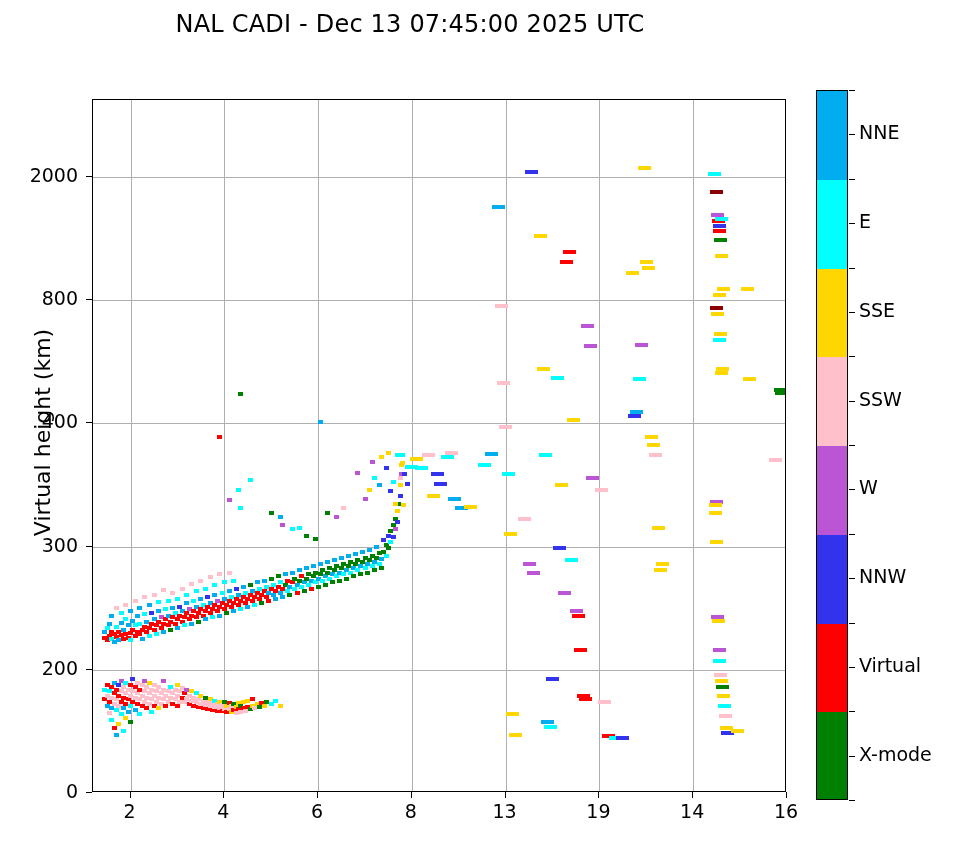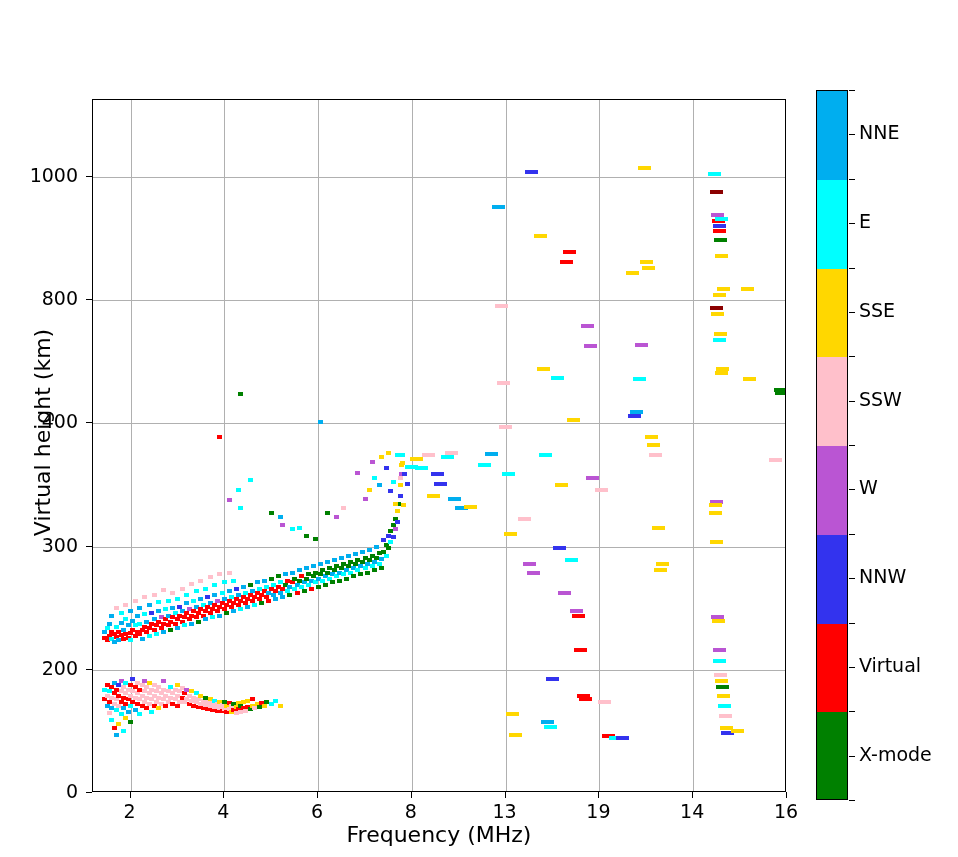--- a/index.html
+++ b/index.html
@@ -147,20 +147,21 @@
     font-size: 19px;
     color: #000;
     white-space: nowrap;
   }
 </style>
 </head>
 <body>
 
 <div id="figure">
 
+  <div id="plot-title">NAL CADI - Dec 13 07:45:00 2025 UTC</div>
 
   <div id="axes">
     <div id="gridlines">
         <div class="gridline-v" style="left: 37.5px;"></div>
         <div class="gridline-v" style="left: 131.3px;"></div>
         <div class="gridline-v" style="left: 225.1px;"></div>
         <div class="gridline-v" style="left: 318.9px;"></div>
         <div class="gridline-v" style="left: 412.6px;"></div>
         <div class="gridline-v" style="left: 506.4px;"></div>
         <div class="gridline-v" style="left: 600.2px;"></div>
@@ -788,24 +789,23 @@
       <div class="yticklabel" style="top: 780px;">0</div>
       <div class="ytick" style="top: 668.8px;"></div>
       <div class="yticklabel" style="top: 656.8px;">200</div>
       <div class="ytick" style="top: 545.6px;"></div>
       <div class="yticklabel" style="top: 533.6px;">300</div>
       <div class="ytick" style="top: 422.4px;"></div>
       <div class="yticklabel" style="top: 410.4px;">400</div>
       <div class="ytick" style="top: 299.2px;"></div>
       <div class="yticklabel" style="top: 287.2px;">800</div>
       <div class="ytick" style="top: 176px;"></div>
-      <div class="yticklabel" style="top: 164px;">1000</div>
+      <div class="yticklabel" style="top: 164px;">2000</div>
     </div>
 
-  <div id="xlabel">Frequency (MHz)</div>
   <div id="ylabel">Virtual height (km)</div>
 
   <div id="colorbar">
       <div class="cb-band" style="top: 0px; height: 89.25px; background: rgb(0, 174, 239);"></div>
       <div class="cb-band" style="top: 88.75px; height: 89.25px; background: rgb(0, 255, 255);"></div>
       <div class="cb-band" style="top: 177.5px; height: 89.25px; background: rgb(255, 215, 0);"></div>
       <div class="cb-band" style="top: 266.25px; height: 89.25px; background: rgb(255, 192, 203);"></div>
       <div class="cb-band" style="top: 355px; height: 89.25px; background: rgb(186, 85, 211);"></div>
       <div class="cb-band" style="top: 443.75px; height: 89.25px; background: rgb(51, 51, 238);"></div>
       <div class="cb-band" style="top: 532.5px; height: 89.25px; background: rgb(255, 0, 0);"></div>

